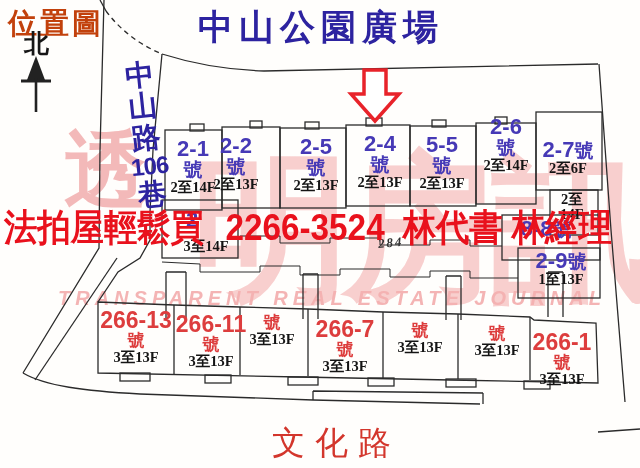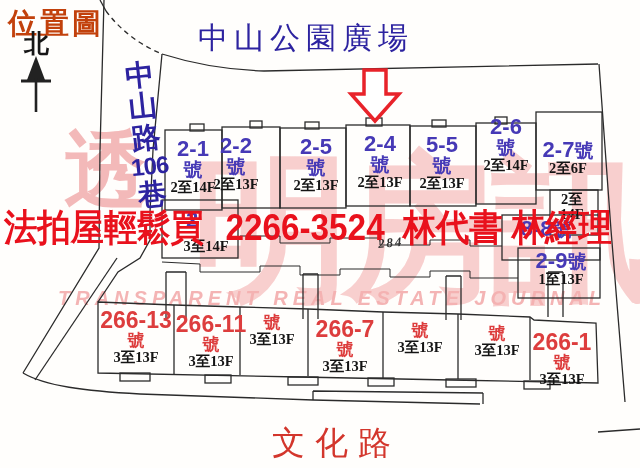--- a/index.html
+++ b/index.html
@@ -5,21 +5,21 @@
   html,body{margin:0;padding:0;background:#e9e9e9;}
   #canvas{
     position:relative;width:640px;height:468px;background:#fffefc;overflow:hidden;
     font-family:"Liberation Sans",sans-serif;
   }
   .abs{position:absolute;}
   .ctr{transform:translateX(-50%);text-align:center;}
   
   .map-type{left:8px;top:4px;font-size:29px;font-weight:bold;color:#c2410c;letter-spacing:3px;}
   .north{left:24px;top:27px;font-size:25px;font-weight:bold;color:#161616;}
-  .park-title{left:198px;top:18px;font-size:30px;font-weight:normal;color:#2d23a0;letter-spacing:6px;white-space:nowrap;}
+  .park-title{left:198px;top:4px;font-size:35px;font-weight:bold;color:#2d23a0;letter-spacing:6px;white-space:nowrap;}
   .left-road{left:120px;top:60px;width:36px;transform:rotate(-6deg);transform-origin:top center;
              color:#2d23a0;font-weight:bold;text-align:center;line-height:1.08;}
   .left-road .rc{font-size:29px;}
   .left-road .rn{font-size:24px;letter-spacing:-1px;}
   .bottom-road{left:272px;top:421px;font-size:33px;font-weight:normal;color:#d3362c;letter-spacing:10px;white-space:nowrap;}
   .plot-num{left:378px;top:235px;font-size:13px;font-style:italic;font-weight:bold;color:#333;
             font-family:"Liberation Serif",serif;transform:rotate(-5deg);letter-spacing:2px;}
   
   .wm{pointer-events:none;white-space:nowrap;font-weight:bold;}
   .wm-first{left:64px;top:114px;font-size:84px;color:rgba(240,168,168,.8);}

